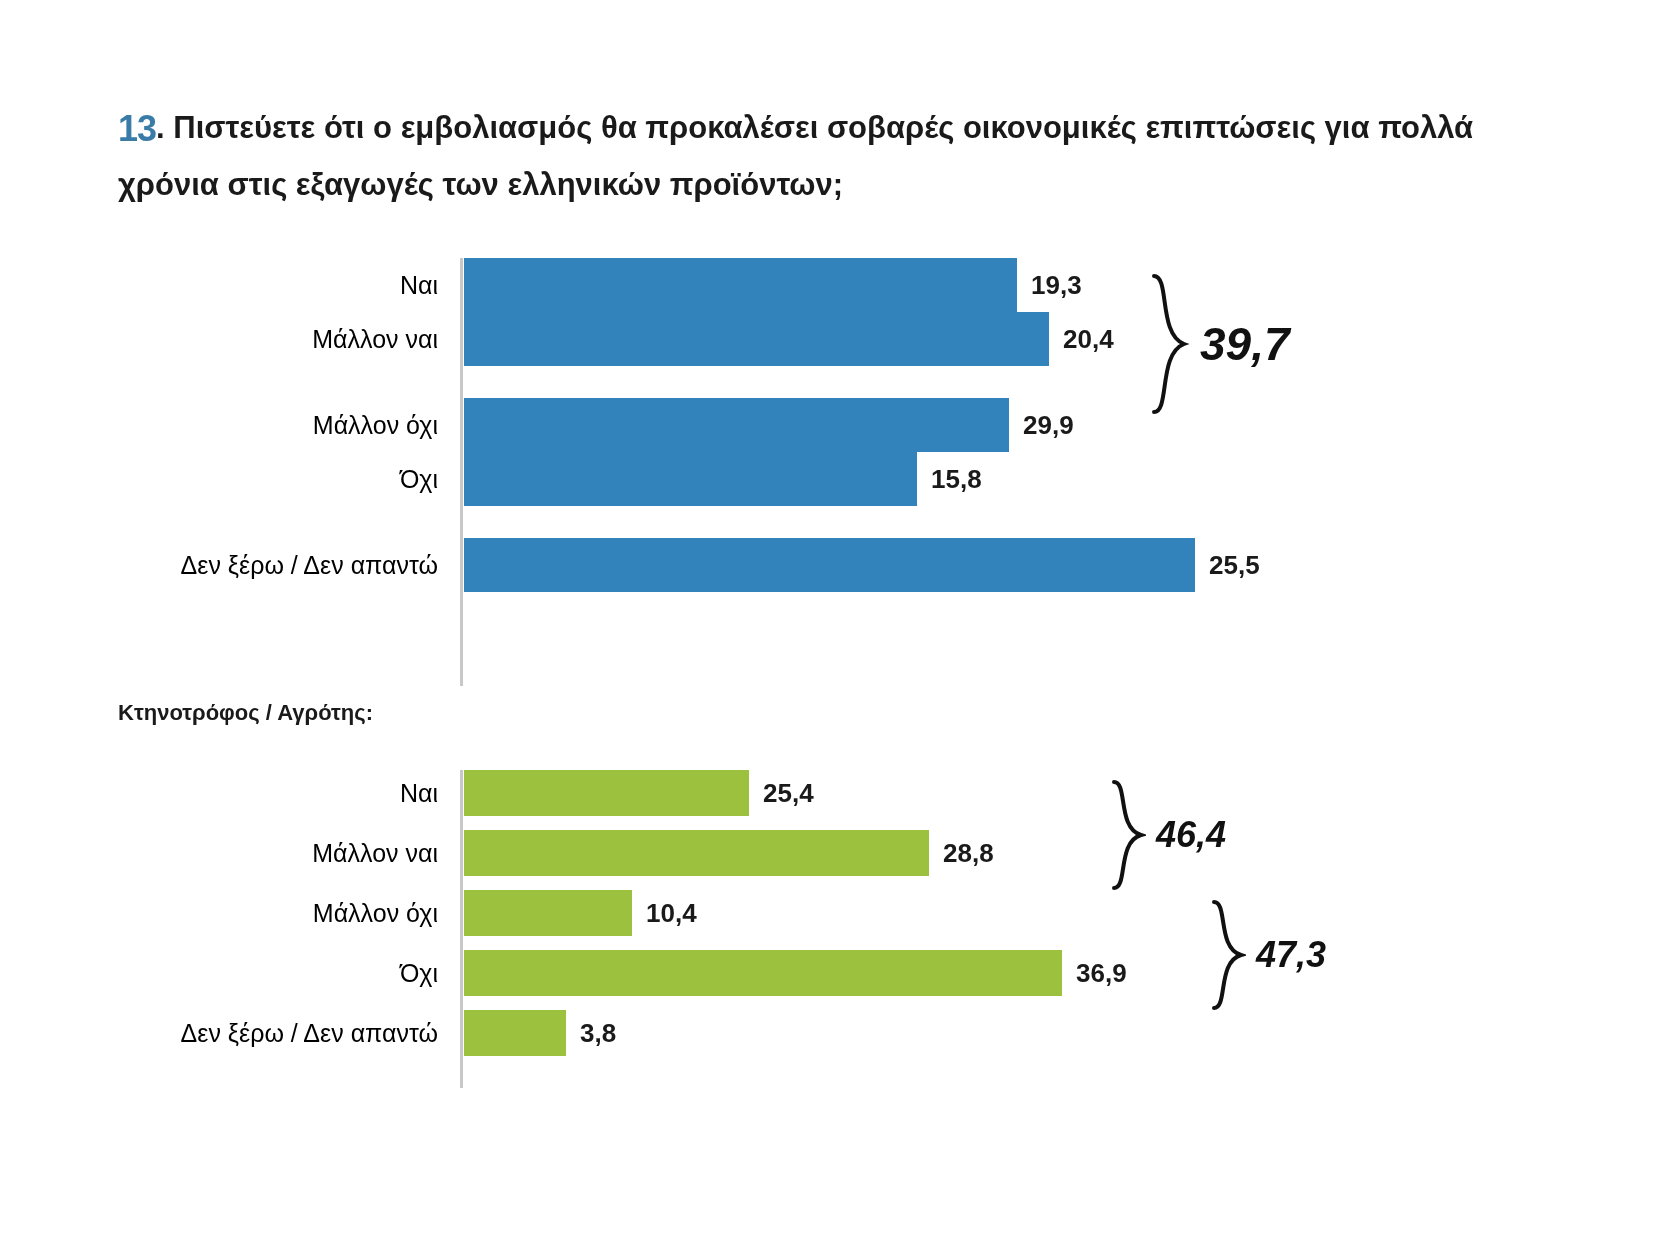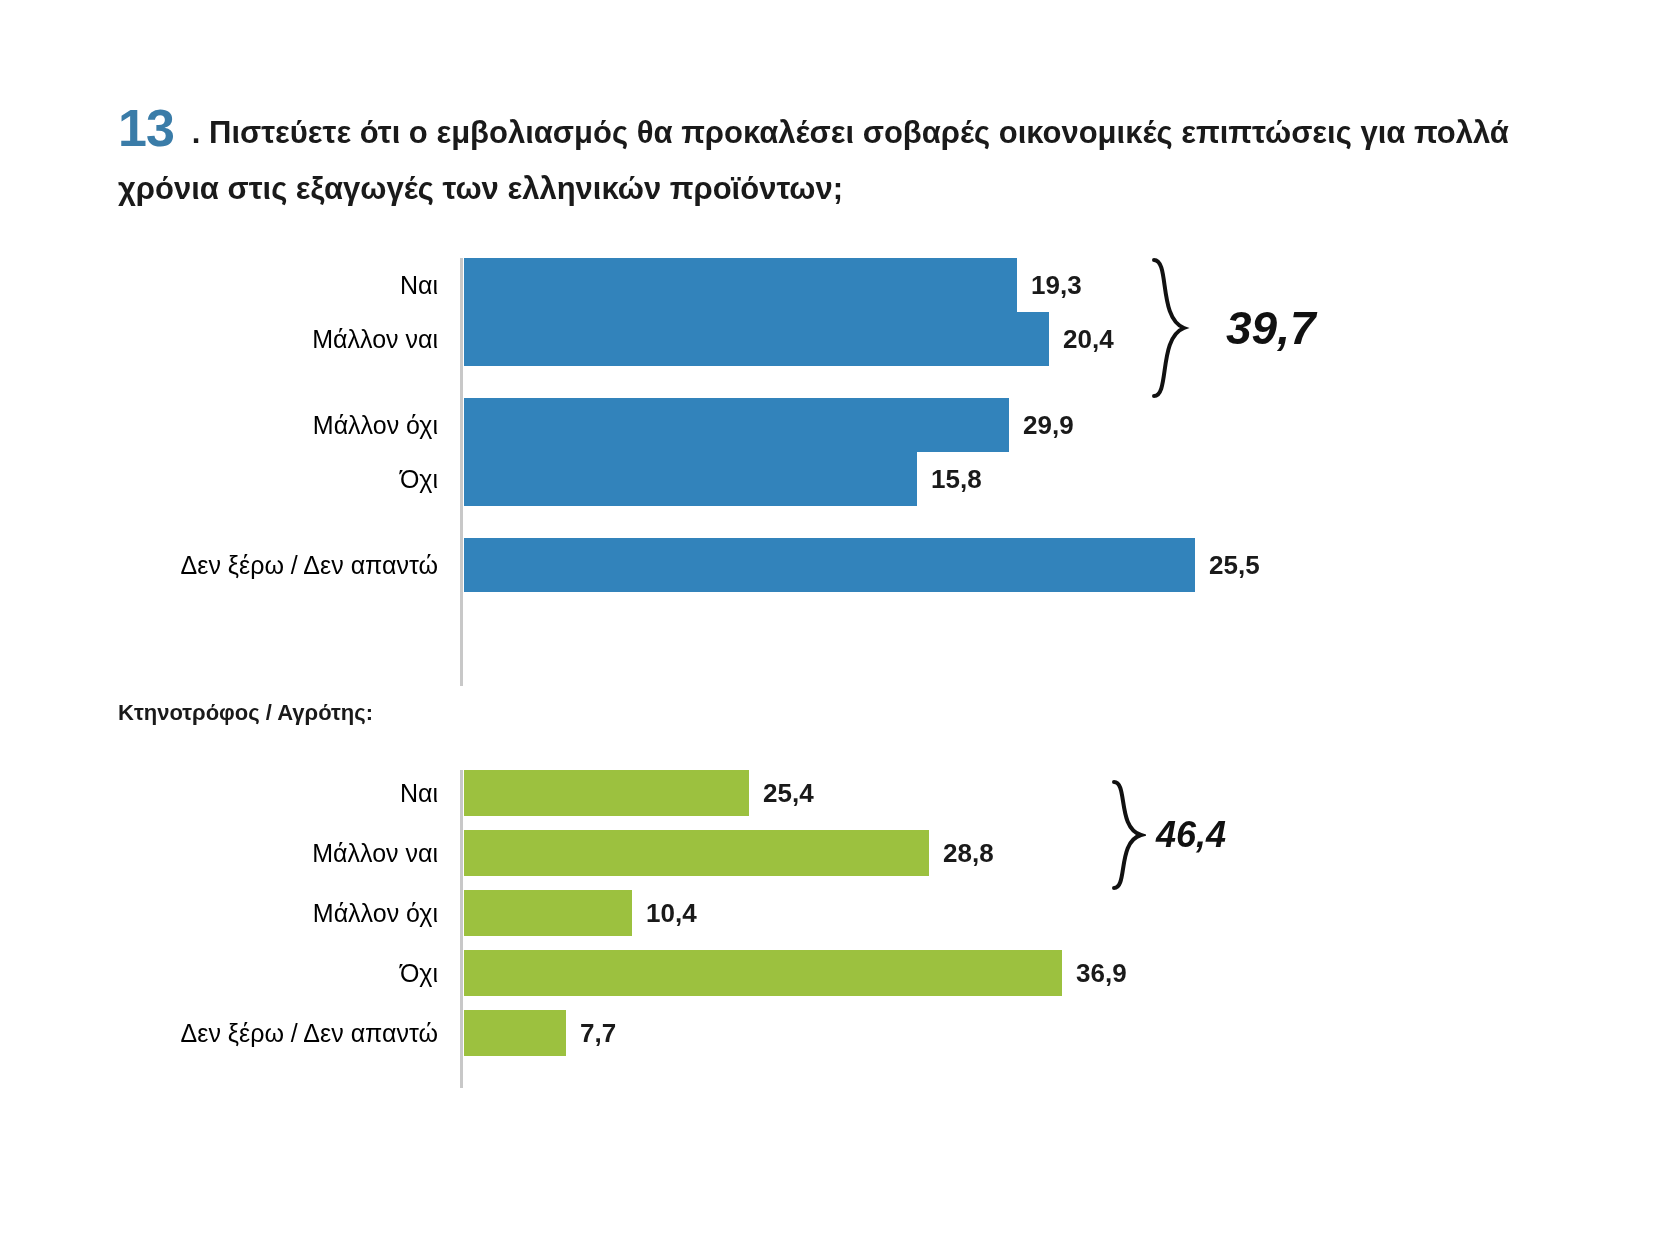--- a/index.html
+++ b/index.html
@@ -23,26 +23,26 @@
     top: 100px;
     width: 1420px;
   }
   .title-line {
     font-size: 31px;
     line-height: 56px;
     color: #1a1a1a;
     font-weight: 600;
   }
   .q-number {
-    font-size: 52px;
+    font-size: 36px;
     font-weight: 700;
     color: #3a7ca8;
     letter-spacing: -1px;
     vertical-align: -3px;
-    margin-right: 18px;
+    margin-right: 0;
   }
 
   
   .chart {
     position: absolute;
   }
   #chart-top { left: 110px; top: 258px; width: 1420px; height: 430px; }
   #chart-bottom { left: 110px; top: 770px; width: 1420px; height: 320px; }
 
   .axis-line {
@@ -178,21 +178,21 @@
 
     <div class="row">
       <div class="row-label">Δεν ξέρω / Δεν απαντώ</div>
       <div class="bar-wrap">
         <div class="bar" style="width:731px"></div>
         <div class="bar-value">25,5</div>
       </div>
     </div>
   </div>
 
-  <div class="brace" style="left:1040px; top:0;gap:26px;">
+  <div class="brace" style="left:1040px; top:16px;">
     <svg width="40" height="140" viewBox="0 0 40 140">
       <path d="M4,2 C20,2 8,60 34,70 C8,80 20,138 4,138" fill="none" stroke="#111111" stroke-width="4" stroke-linecap="round"></path>
     </svg>
     <span class="brace-value">39,7</span>
   </div>
 
 </div>
 
 <div class="subgroup-caption">Κτηνοτρόφος / Αγρότης:</div>
 
@@ -229,25 +229,31 @@
       <div class="bar-wrap">
         <div class="bar" style="width:598px"></div>
         <div class="bar-value">36,9</div>
       </div>
     </div>
 
     <div class="row">
       <div class="row-label">Δεν ξέρω / Δεν απαντώ</div>
       <div class="bar-wrap">
         <div class="bar" style="width:102px"></div>
-        <div class="bar-value">7,7</div>
+        <div class="bar-value">3,8</div>
       </div>
     </div>
   </div>
 
   <div class="brace" style="left:1000px; top:10px;">
     <svg width="36" height="110" viewBox="0 0 36 110">
       <path d="M4,2 C18,2 7,48 31,55 C7,62 18,108 4,108" fill="none" stroke="#111111" stroke-width="4" stroke-linecap="round"></path>
     </svg>
     <span class="brace-value">46,4</span>
   </div>
 
+  <div class="brace" style="left:1100px; top:130px;">
+    <svg width="36" height="110" viewBox="0 0 36 110">
+      <path d="M4,2 C18,2 7,48 31,55 C7,62 18,108 4,108" fill="none" stroke="#111111" stroke-width="4" stroke-linecap="round"></path>
+    </svg>
+    <span class="brace-value">47,3</span>
+  </div>
 </div>
 
 </body></html>

